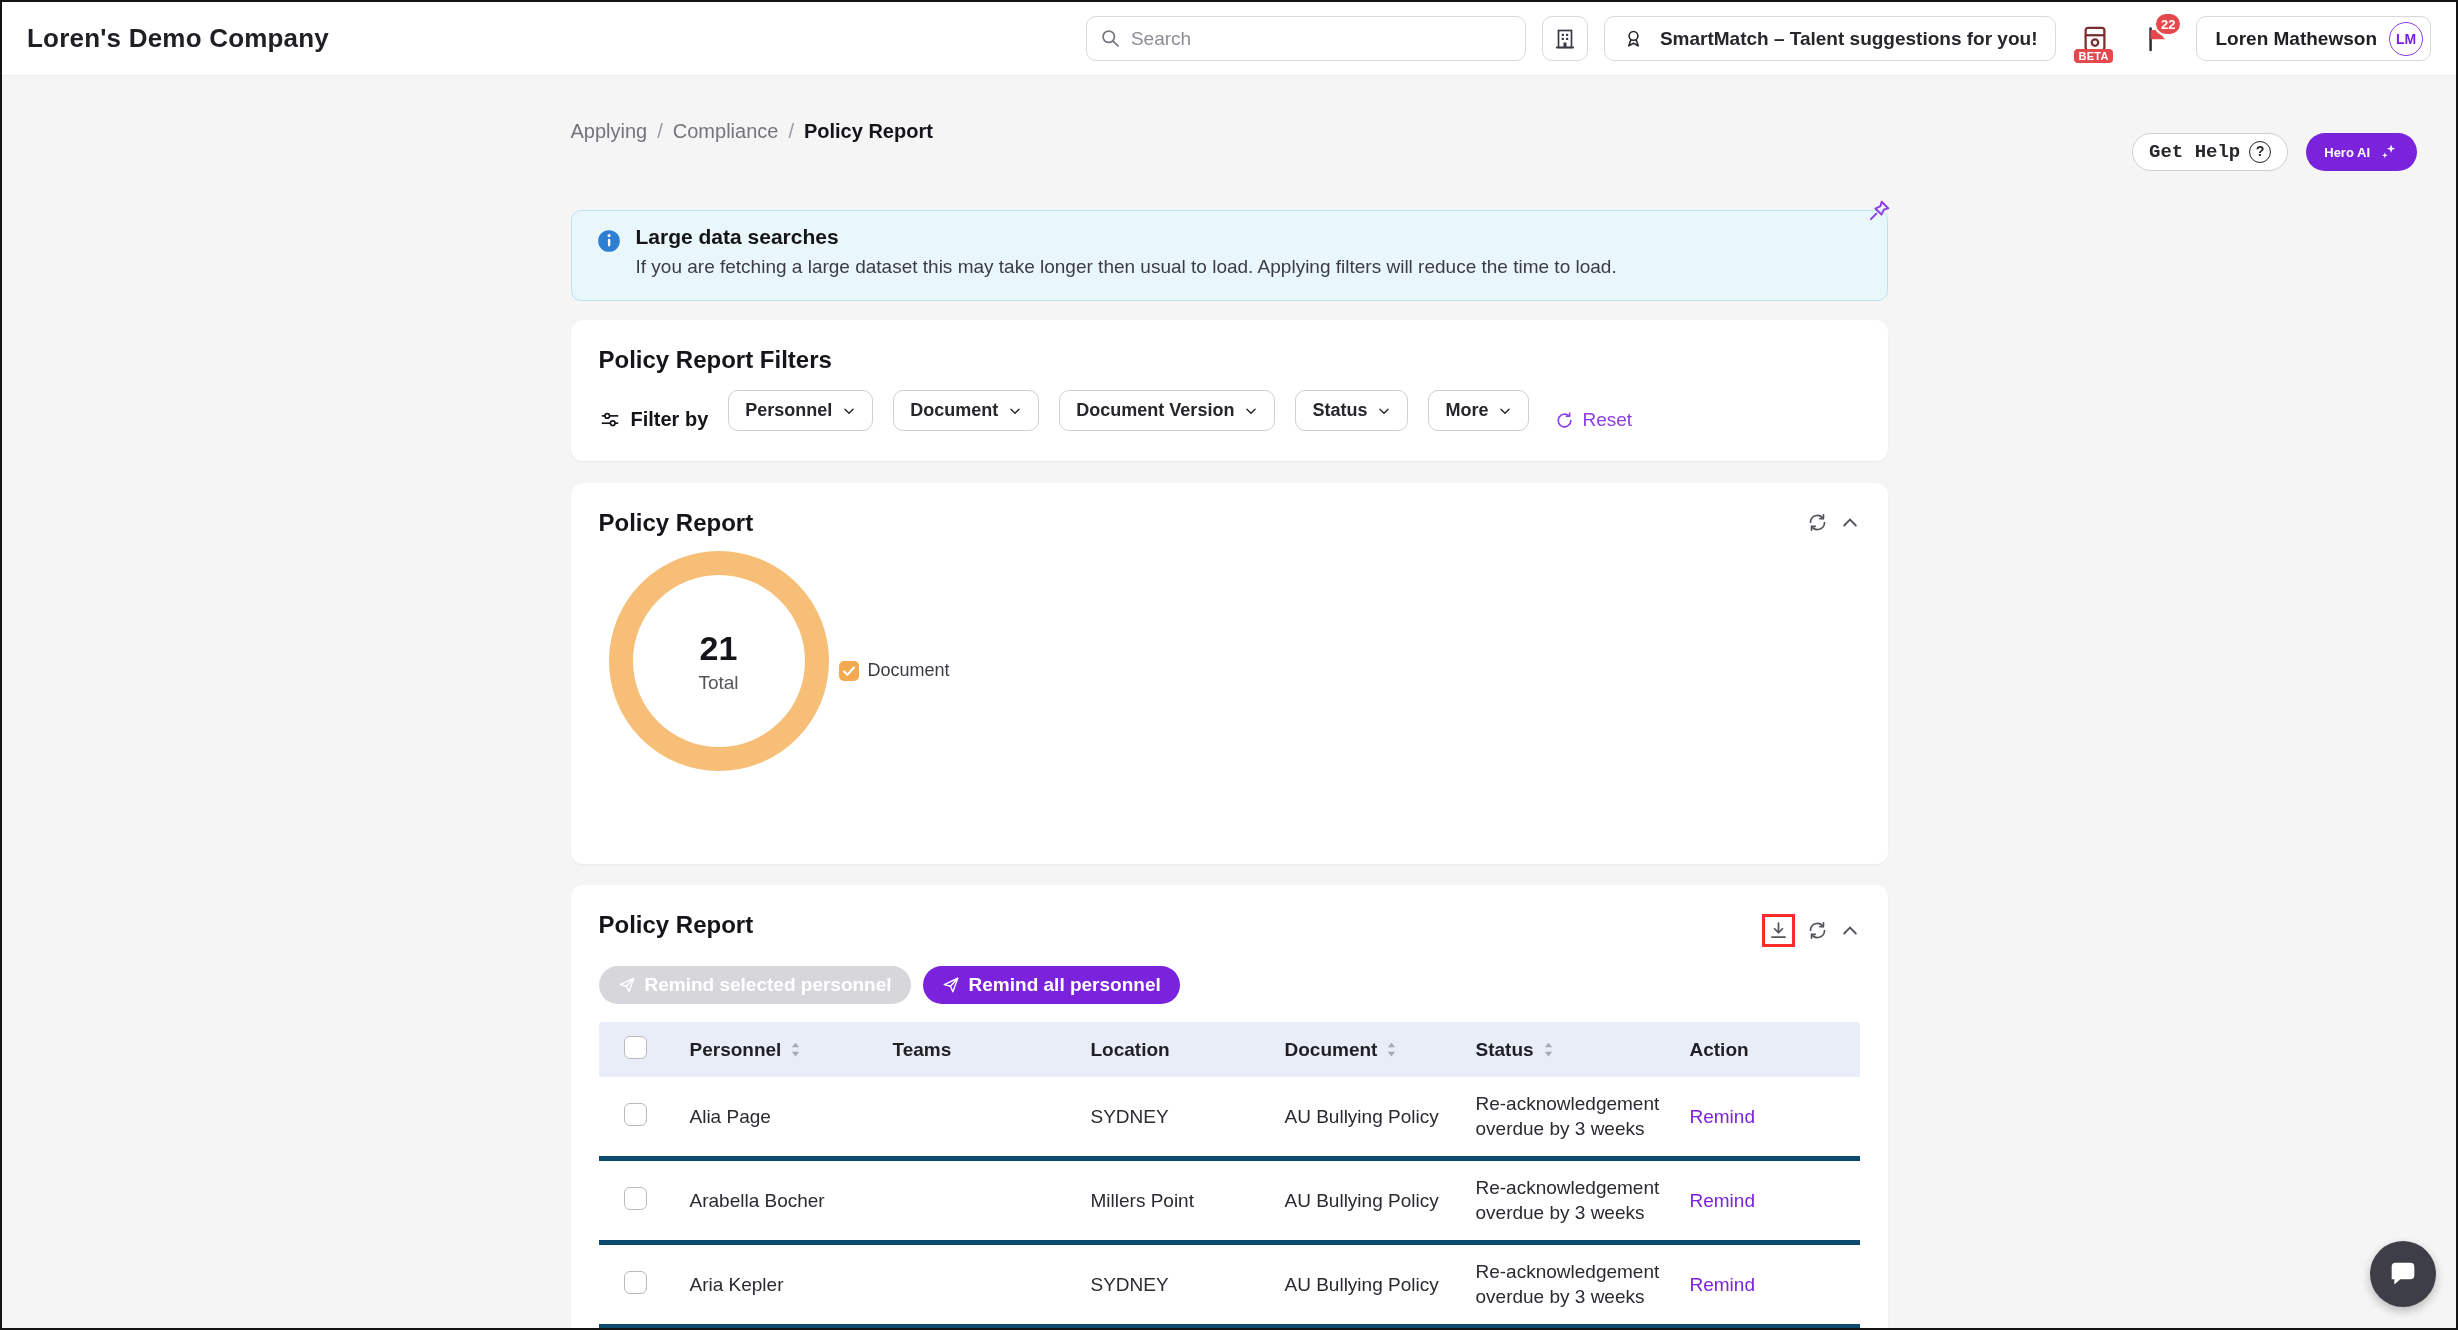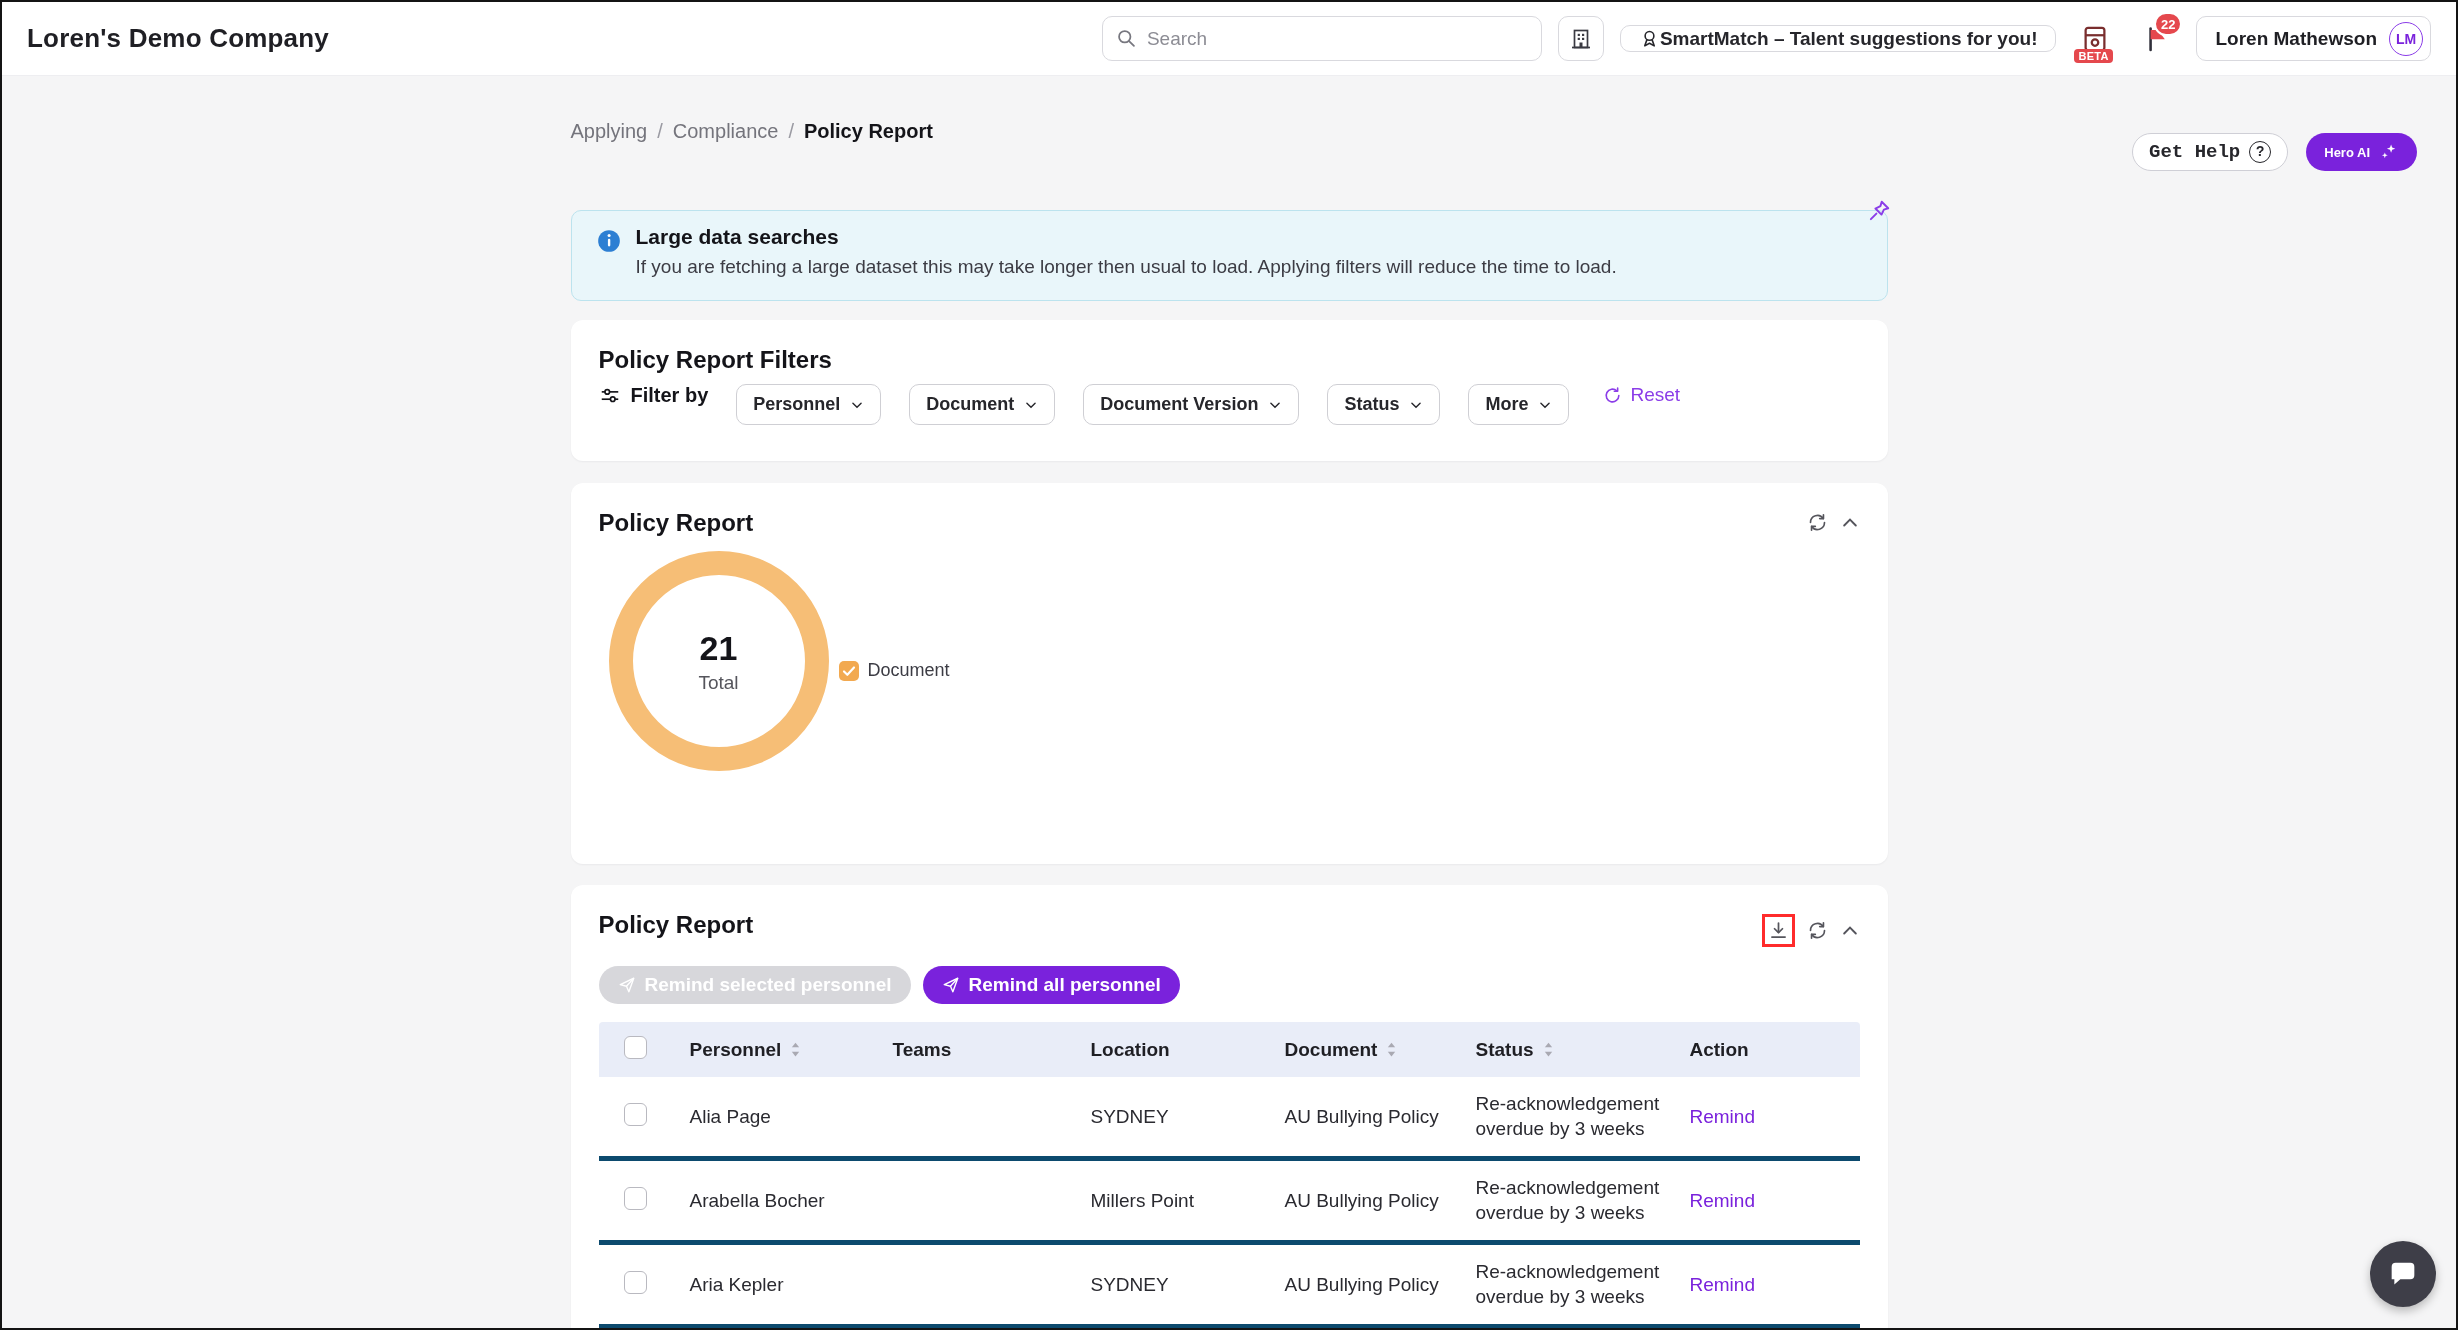--- a/index.html
+++ b/index.html
@@ -29,22 +29,22 @@
     padding: 0 14px 0 44px; font-size: 19px; color: #3C3C44; background: #fff;
     font-family: "Liberation Sans", sans-serif; outline: none;
   }
   .search-input::placeholder { color: #8C8C94; }
 
   .icon-btn {
     height: 45px; width: 46px; border: 1px solid #D9D9DE; border-radius: 10px;
     background: #fff; display: flex; align-items: center; justify-content: center; cursor: pointer;
   }
   .smartmatch-btn {
-    height: 27px; border: 1px solid #D9D9DE; border-radius: 10px; background: #fff;
-    display: flex; align-items: center; gap: 0; padding: 0 18px;
+    height: 45px; border: 1px solid #D9D9DE; border-radius: 10px; background: #fff;
+    display: flex; align-items: center; gap: 16px; padding: 0 18px;
     font-size: 19px; font-weight: 600; color: #26262B; cursor: pointer;
     font-family: "Liberation Sans", sans-serif;
   }
   .plain-icon { position: relative; width: 46px; height: 45px; display: flex; align-items: center; justify-content: center; cursor: pointer; }
   .beta-pill {
     position: absolute; bottom: -2px; left: 2px; background: #E5484D; color: #fff;
     font-size: 11px; font-weight: 700; padding: 1px 4px; border-radius: 4px; letter-spacing: .3px;
   }
   .count-badge {
     position: absolute; top: -4px; right: -2px; background: #E5484D; color: #fff;
@@ -95,21 +95,21 @@
   .info-icon { margin-top: 3px; flex: 0 0 auto; }
   .banner-title { font-size: 21px; font-weight: 700; color: #141419; }
   .banner-body { font-size: 19px; color: #3C3C44; margin-top: 7px; }
 
   .card {
     background: #fff; border-radius: 12px; box-shadow: 0 1px 2px rgba(20,20,30,.05);
     padding: 26px 28px;
   }
   .filters-card { margin-top: 19px; height: 141px; }
   .card-title { font-size: 24px; font-weight: 700; color: #141419; }
-  .filter-row { display: flex; align-items: flex-start; gap: 28px; margin-top: 10px; }
+  .filter-row { display: flex; align-items: flex-end; gap: 20px; margin-top: 16px; }
   .filterby { display: flex; align-items: center; gap: 10px; font-size: 20px; font-weight: 700; color: #141419; }
   .dropdown {
     height: 41px; border: 1px solid #CFCFD4; border-radius: 10px; background: #fff;
     display: flex; align-items: center; gap: 10px; padding: 0 16px;
     font-size: 18px; font-weight: 600; color: #26262B; cursor: pointer; font-family: "Liberation Sans", sans-serif;
   }
   .reset-btn {
     display: flex; align-items: center; gap: 8px; background: none; border: none;
     color: #8B3DE8; font-size: 19px; cursor: pointer; margin-left: 6px; font-family: "Liberation Sans", sans-serif;
   }

